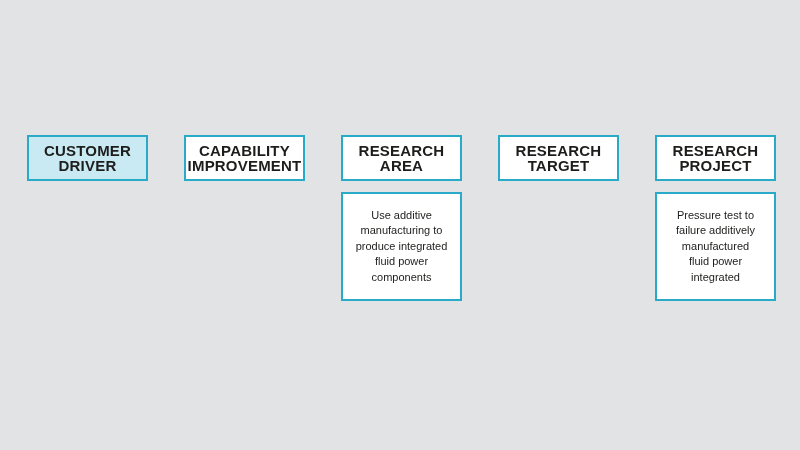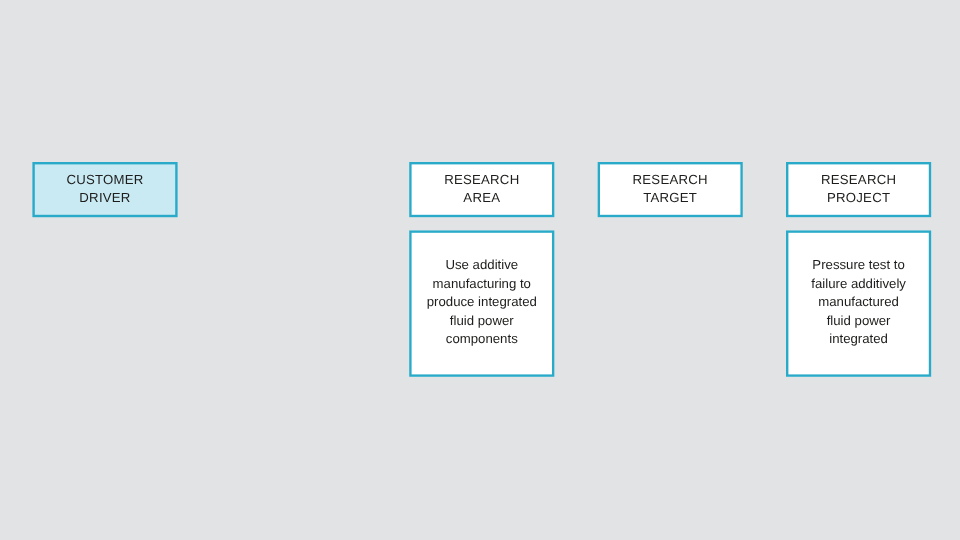--- a/index.html
+++ b/index.html
@@ -32,32 +32,32 @@
     flex-direction: column;
   }
   .header-box {
     height: 46px;
     border: 2px solid var(--border);
     background: var(--boxfill);
     display: flex;
     align-items: center;
     justify-content: center;
     text-align: center;
-    font-weight: normal;
-    font-size: 11px;
+    font-weight: bold;
+    font-size: 15px;
     line-height: 15px;
     letter-spacing: 0.2px;
     white-space: pre-line;
   }
   .header-box.highlight {
     background: var(--highlight);
   }
   .body-box {
     margin-top: 11px;
-    height: 122px;
+    height: 109px;
     border: 2px solid var(--border);
     background: var(--boxfill);
     display: flex;
     align-items: center;
     justify-content: center;
     text-align: center;
     font-size: 11px;
     line-height: 15.5px;
     white-space: pre-line;
     padding: 2px;
@@ -67,20 +67,22 @@
 <body>
 
 <div class="diagram">
 
   <div class="column">
     <div class="header-box highlight">CUSTOMER
 DRIVER</div>
   </div>
 
   <div class="column">
+    <div class="header-box">CAPABILITY
+IMPROVEMENT</div>
   </div>
 
   <div class="column">
     <div class="header-box">RESEARCH
 AREA</div>
     <div class="body-box">Use additive
 manufacturing to
 produce integrated
 fluid power
 components</div>

